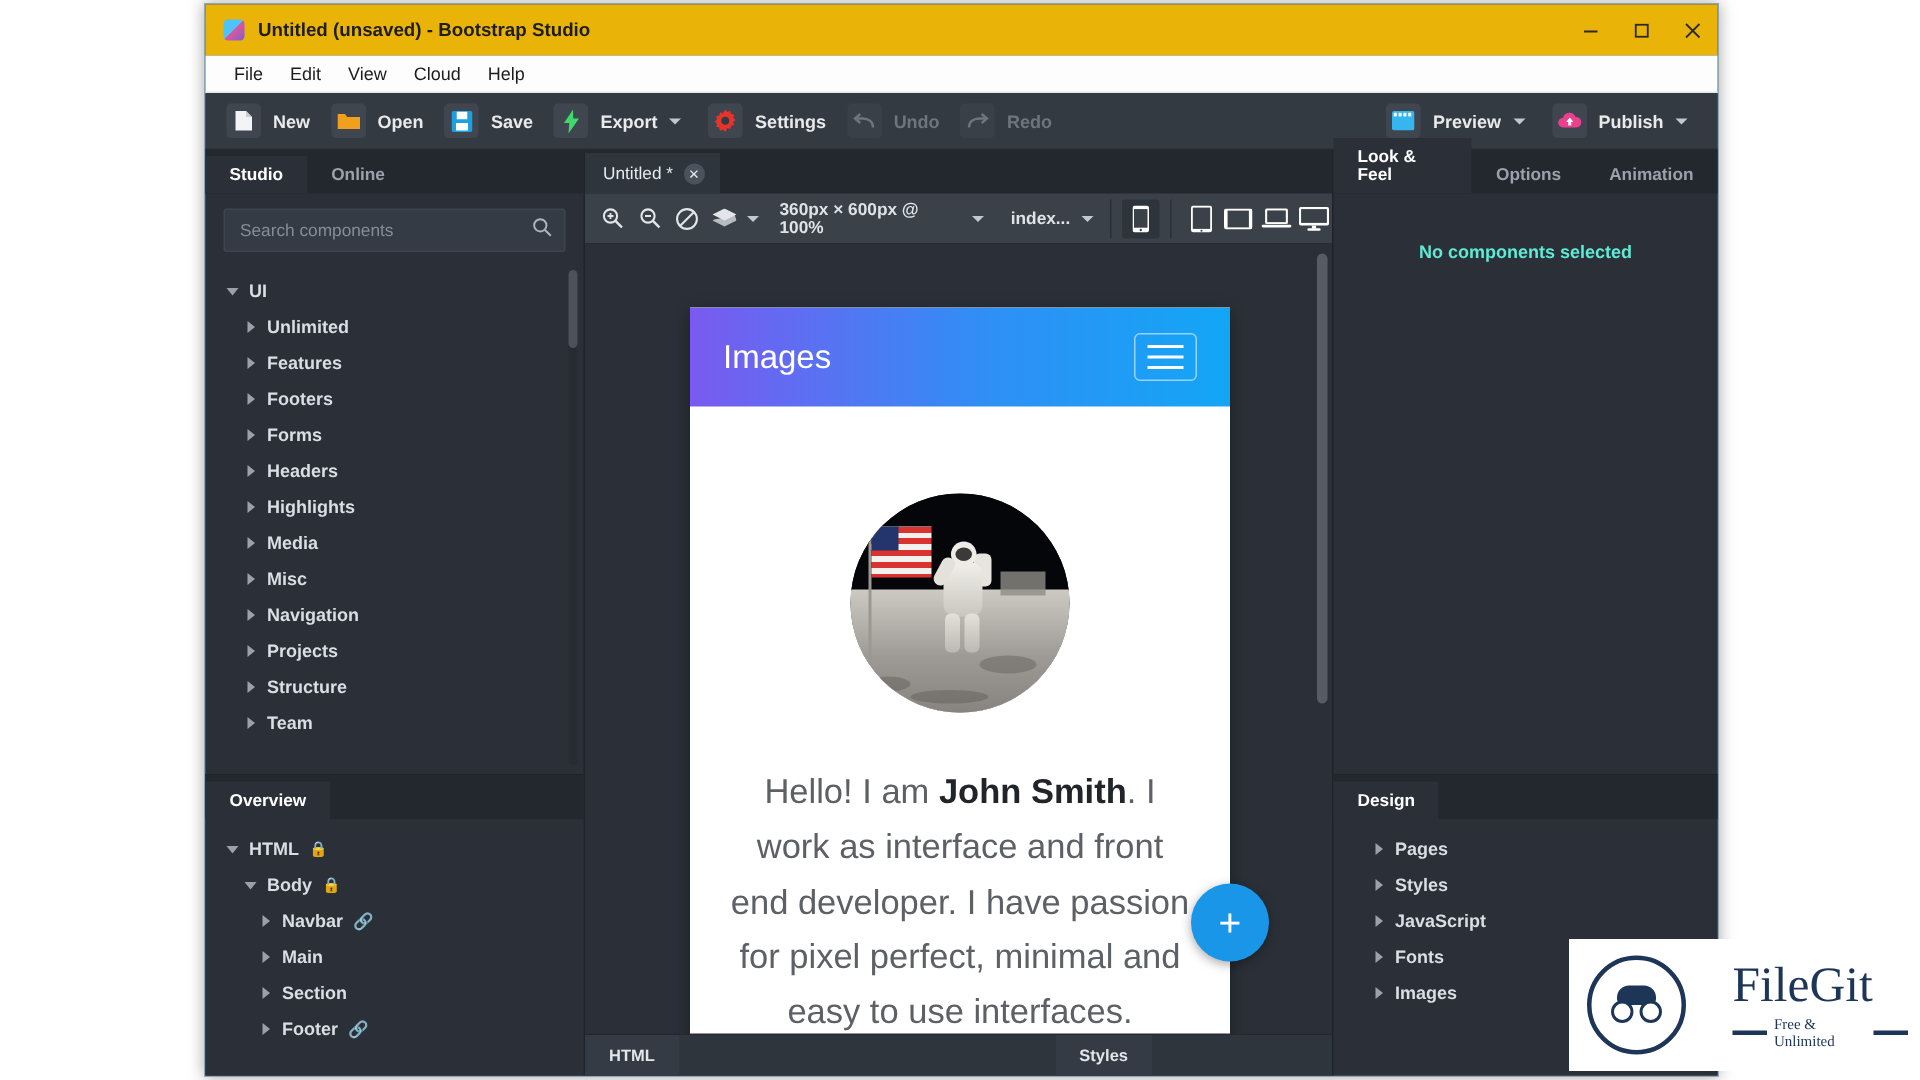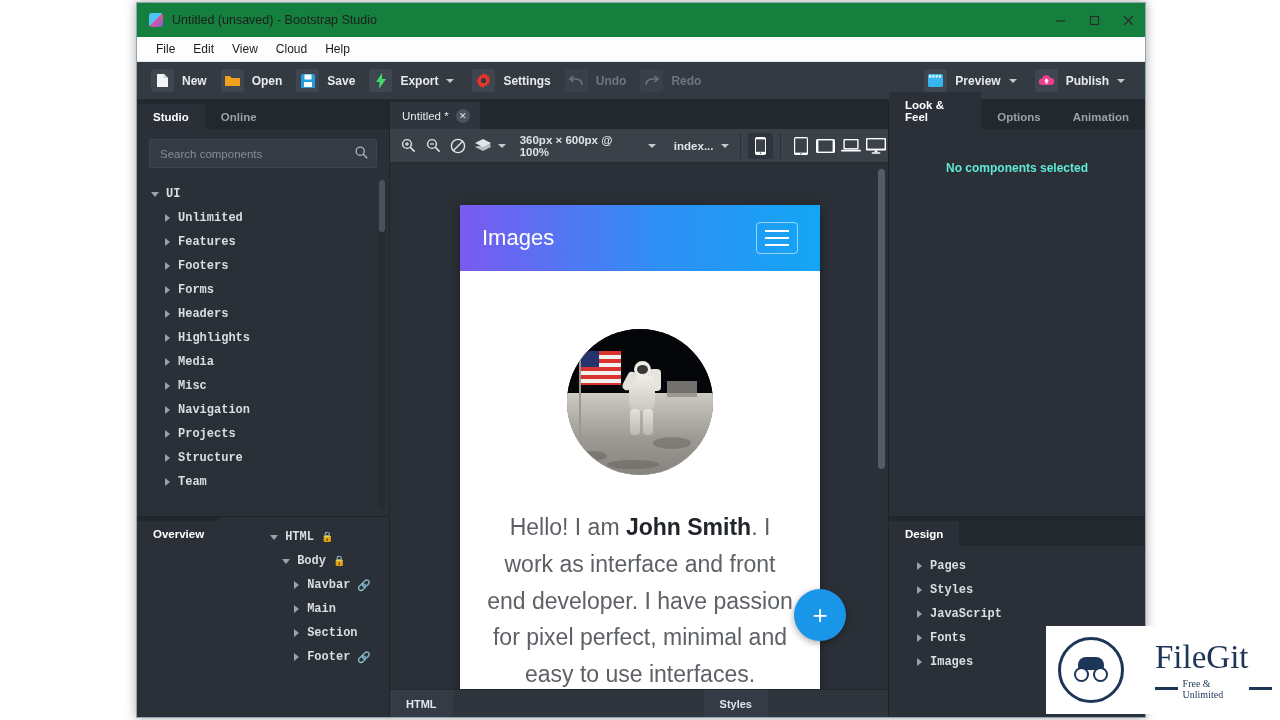--- a/index.html
+++ b/index.html
@@ -2,21 +2,21 @@
 <html><head>
 <meta charset="utf-8">
 <style>
   html,body{margin:0;padding:0;background:#fff;}
   body{width:1280px;height:720px;overflow:hidden;font-family:"Liberation Sans",sans-serif;}
   .app{position:absolute;left:136px;top:2px;width:1010px;height:716px;background:#2b2f36;
        border:1px solid #8fa6b5;box-sizing:border-box;display:flex;flex-direction:column;
        box-shadow:0 0 10px rgba(0,0,0,.35);}
 
   
-  .titlebar{height:34px;background:#15803d;display:flex;align-items:center;flex:0 0 34px;}
+  .titlebar{height:34px;background:#eab308;display:flex;align-items:center;flex:0 0 34px;font-weight:bold;}
   .tb-logo{width:14px;height:14px;margin:0 9px 0 12px;border-radius:3px;
            background:linear-gradient(135deg,#4ec3f7 0%,#4ec3f7 48%,#e0569a 48%,#7c5fd3 100%);}
   .tb-title{font-size:12.5px;color:#1d1d1d;}
   .tb-spacer{flex:1;}
   .wbtn{width:34px;height:34px;display:flex;align-items:center;justify-content:center;
         color:#2a2a2a;font-size:13px;}
   .wbtn svg{display:block;}
 
   
   .menubar{height:24px;background:#fdfdfd;display:flex;align-items:center;
@@ -46,31 +46,31 @@
   .tab{font-size:11.5px;padding:7px 16px 6px;color:#9aa1ab;font-weight:bold;}
   .tab.active{background:#2b3038;color:#fff;}
   .searchwrap{padding:10px 12px 6px;}
   .searchbox{height:27px;background:#353b44;border:1px solid #3d444e;border-radius:2px;
              display:flex;align-items:center;padding:0 8px;}
   .searchbox input{flex:1;background:transparent;border:0;outline:none;color:#cdd2d8;font-size:11.5px;
                    font-family:"Liberation Sans",sans-serif;}
   .searchbox input::placeholder{color:#868d96;}
   .tree{flex:1;overflow:hidden;position:relative;padding-top:8px;}
   .trow{display:flex;align-items:center;height:24px;padding-left:14px;font-size:12px;
-        color:#d9dee4;font-weight:bold;font-family:Liberation Mono, monospace;}
+        color:#d9dee4;font-weight:bold;}
   .trow.lvl2{padding-left:28px;}
   .arr{width:0;height:0;margin-right:8px;border-top:4px solid transparent;
        border-bottom:4px solid transparent;border-left:5px solid #9aa1ab;}
   .arr.open{border-left:4px solid transparent;border-right:4px solid transparent;
             border-top:5px solid #9aa1ab;border-bottom:0;margin-right:7px;}
   .sbar{position:absolute;right:4px;width:6px;border-radius:3px;background:#4b525c;}
   .sbtrack{position:absolute;right:4px;top:6px;bottom:6px;width:6px;border-radius:3px;background:#272c33;}
 
   .ovpanel{height:200px;flex:0 0 200px;background:#2b3038;border-top:1px solid #1f232a;
-           display:flex;flex-direction:row;gap:36px;}
+           display:flex;flex-direction:column;}
   .ovtree{padding-top:8px;}
   .lock{margin-left:7px;color:#aab0b8;font-size:10px;}
   .link{margin-left:7px;color:#2f9fe0;font-size:11px;}
 
   
   .canvaswrap{flex:1;display:flex;flex-direction:column;min-width:0;background:#2b3038;}
   .ctabs{height:29px;background:#23272e;display:flex;align-items:flex-end;flex:0 0 29px;}
   .ctab{background:#2f353d;color:#e6e9ed;font-size:11.5px;padding:7px 10px 6px 12px;
         display:flex;align-items:center;gap:7px;}
   .xb{width:14px;height:14px;border-radius:50%;background:#4b525c;color:#e6e9ed;font-size:9px;

